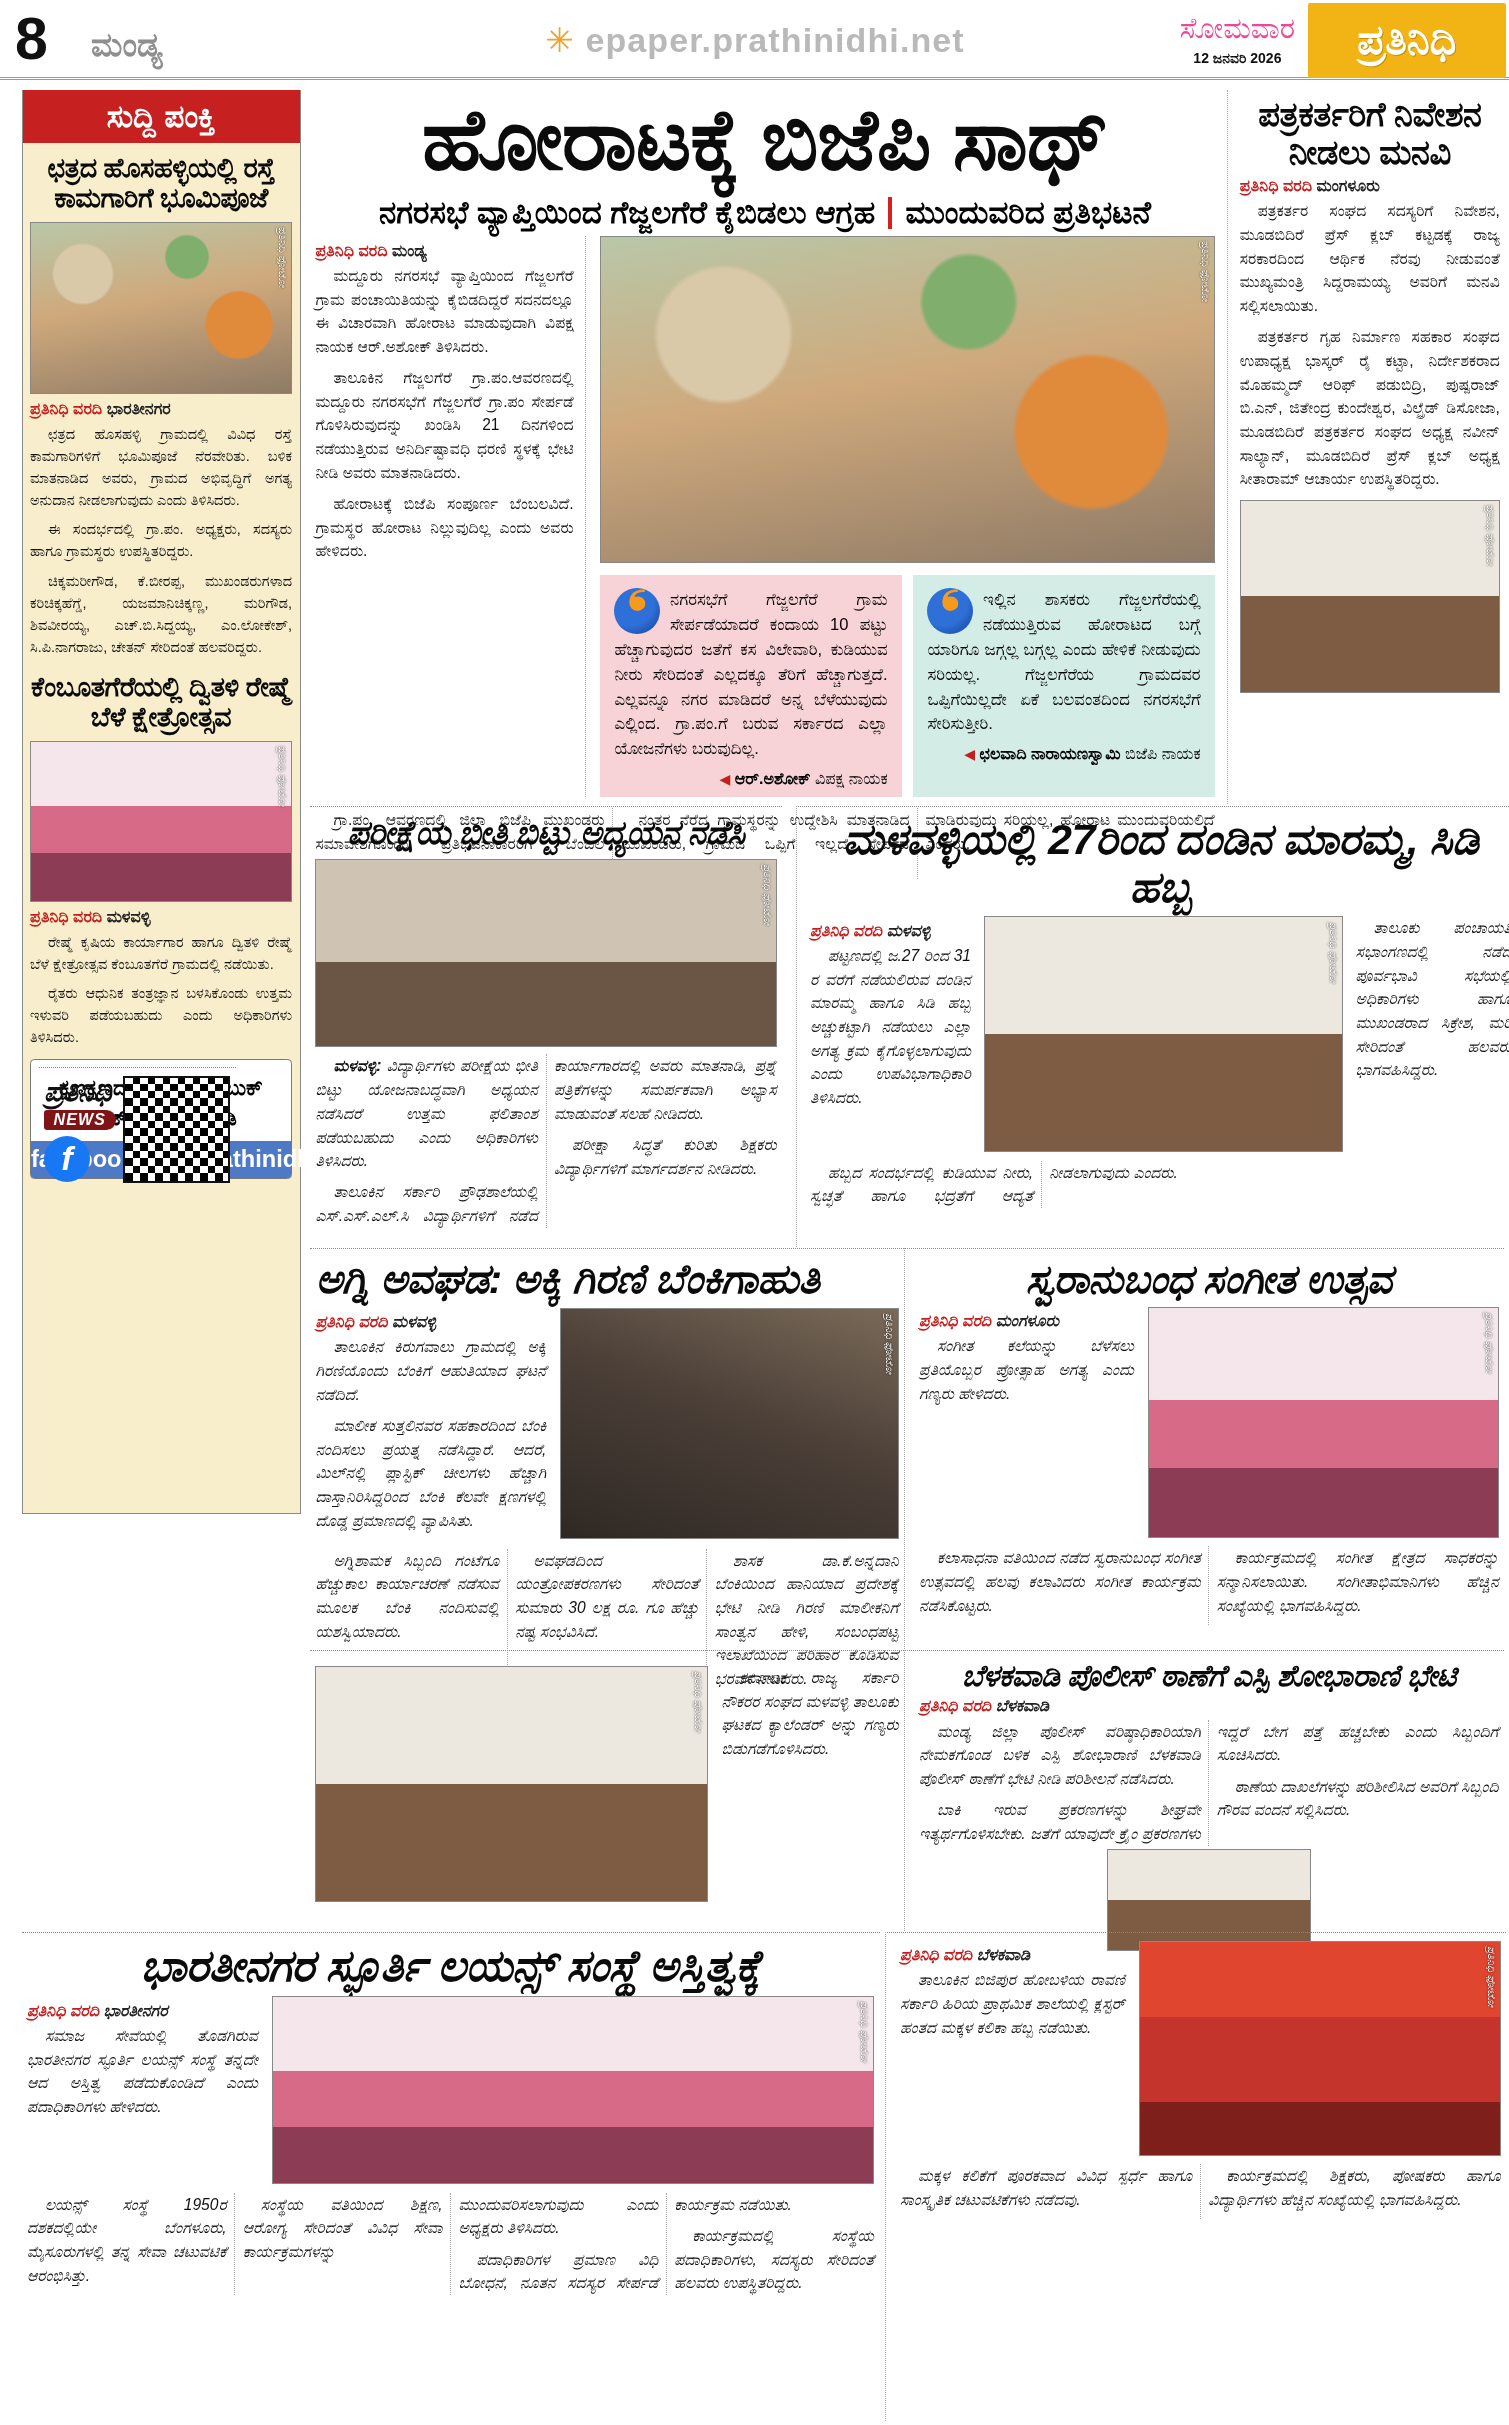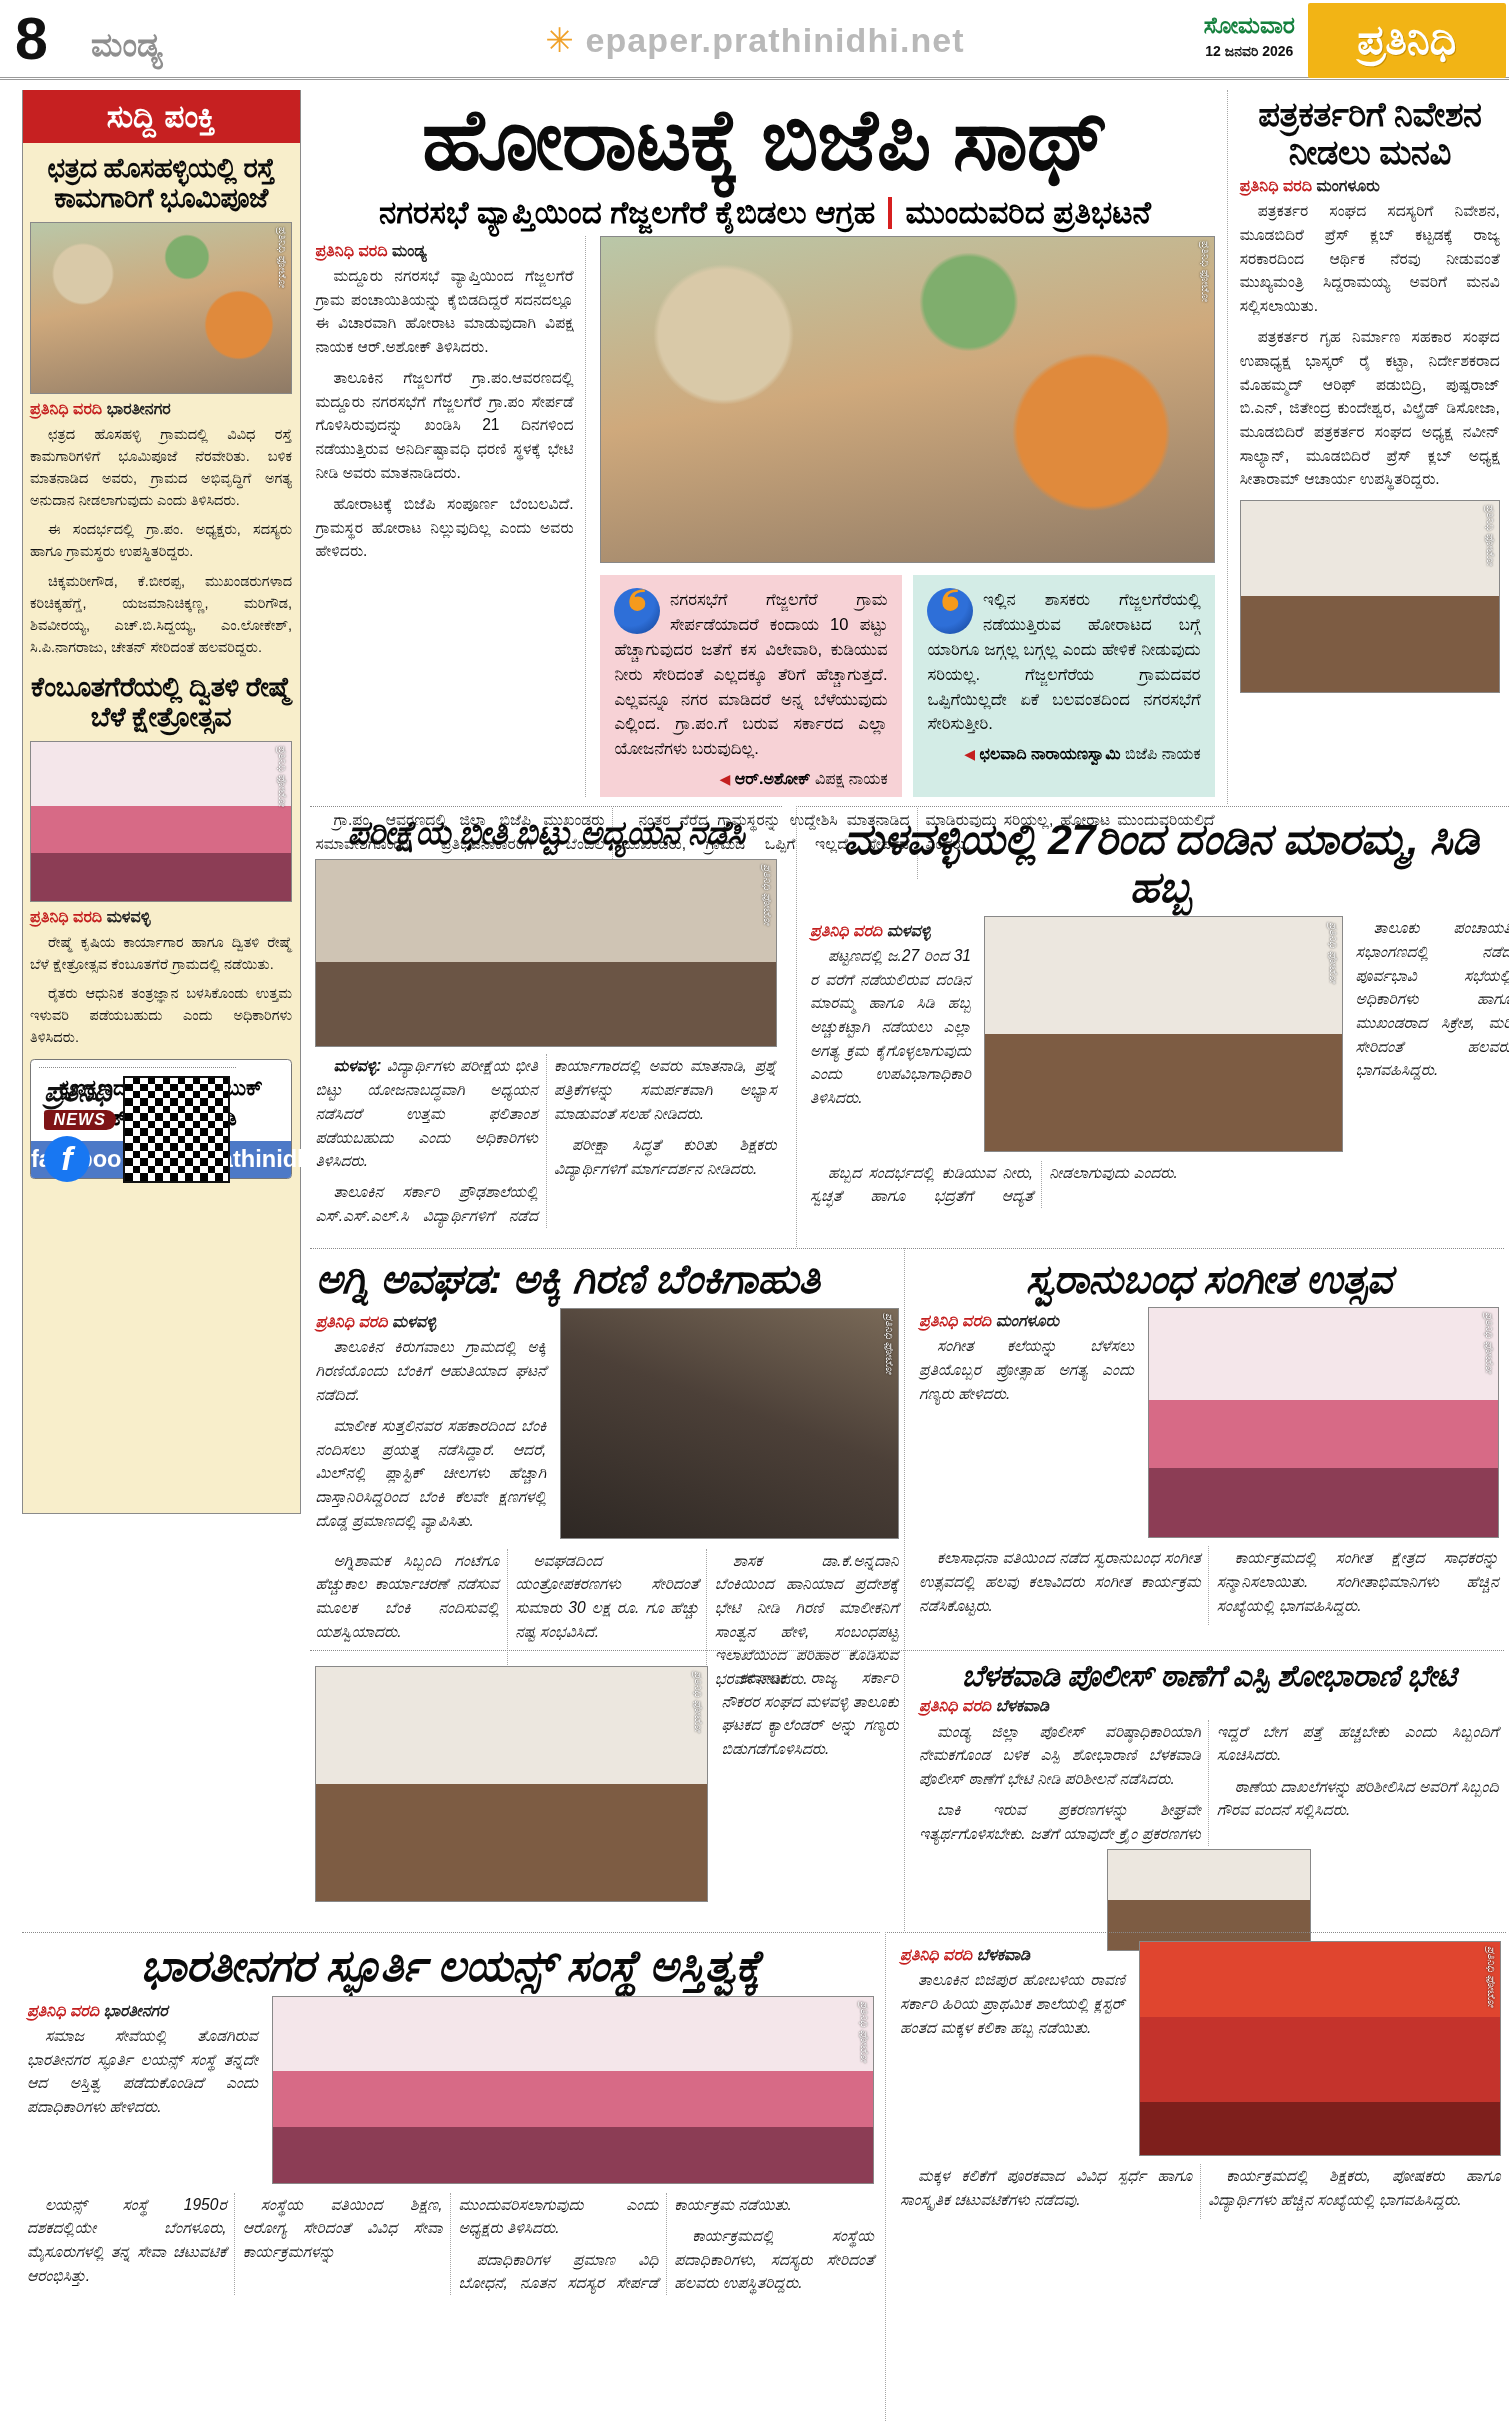--- a/index.html
+++ b/index.html
@@ -9,21 +9,21 @@
 
   
   .masthead { position:absolute; left:0; top:0; width:1510px; height:80px;
     border-bottom:3.8px double #9a9a9a; background:#fff; }
   .pageno { position:absolute; left:15px; top:5.4px; font-size:59px; font-weight:bold; color:#111; }
   .edition { position:absolute; left:91px; top:26px; font-size:33px; font-weight:bold; color:#8f8f8f; }
   .site { position:absolute; left:50%; transform:translateX(-50%); top:20.4px; font-size:34px; font-weight:bold;
     color:#b9b9b9; letter-spacing:1.1px; }
   .site .spark { color:#f0a129; font-weight:bold; }
   .datebox { position:absolute; right:215px; top:11.8px; text-align:center; }
-  .datebox .day { color:#15803d; font-size:23px; font-weight:bold; }
+  .datebox .day { color:#ec4899; font-size:29px; font-weight:normal; }
   .datebox .date { color:#111; font-size:14px; font-weight:bold; margin-top:4.3px; }
   .brandbox { position:absolute; right:4.3px; top:3.2px; width:198px; height:75px; background:#f2b415;
     display:flex; align-items:center; justify-content:center; border-radius:2.1px; }
   .brandbox span { color:#ffffff; font-size:41px; font-weight:bold; text-shadow:1.1px 1.1px 0 #c98f00; }
 
   
   .hl { font-weight:bold; color:#0b0b0b; line-height:1.12; letter-spacing:-0.5px; }
   .byline { font-size:16px; margin:5.4px 0 4.3px 0; }
   .byline .tag { color:#c41f1f; font-weight:bold; }
   .byline .city { color:#222; font-weight:bold;text-align:center; }

